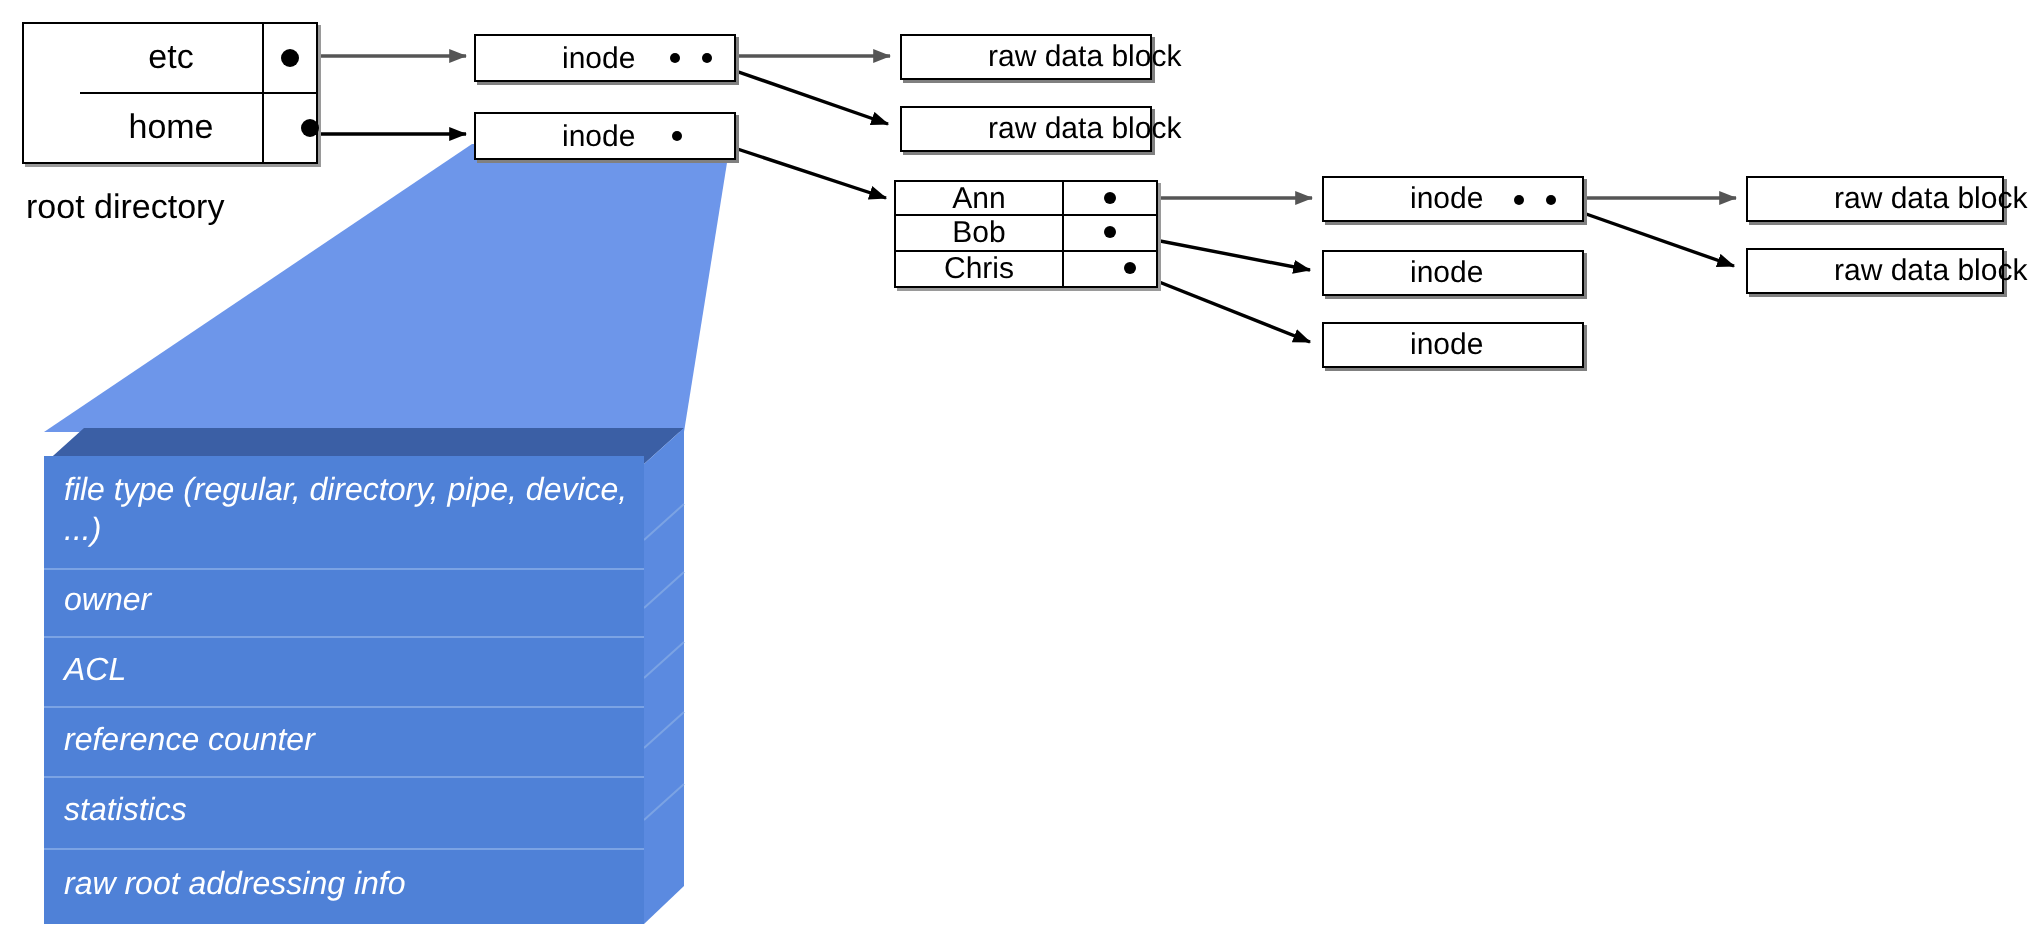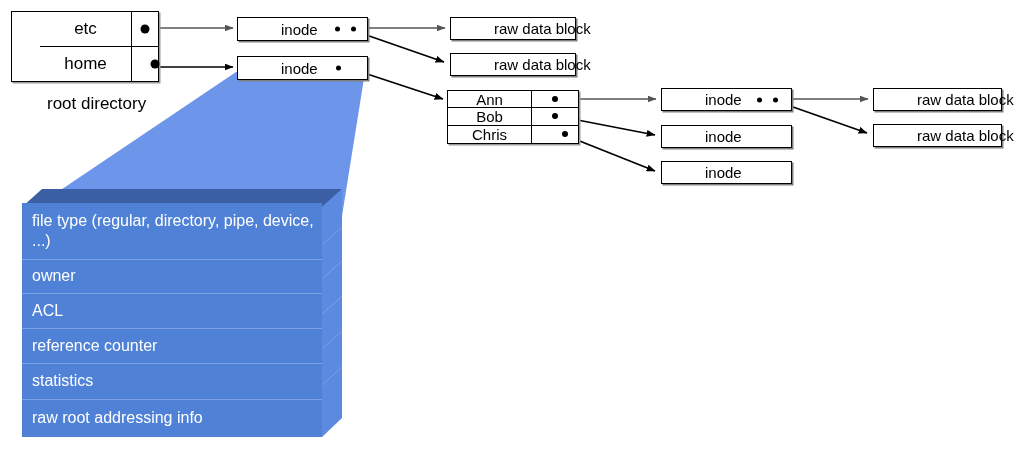--- a/index.html
+++ b/index.html
@@ -100,23 +100,24 @@
   .caption {
     position: absolute;
     font-size: 17px;
     color: #000000;
     white-space: nowrap;
   }
   
   #inode-detail {
     position: absolute;
     left: 22px;
-    top: 189px;
+    top: 214px;
     width: 320px;
     height: 248px;
+    font-style: italic;
   }
   #inode-detail .face-front {
     position: absolute;
     left: 0;
     top: 14px;
     width: 300px;
     height: 234px;
     background: #4f81d7;
   }
   .detail-row {
@@ -182,21 +183,21 @@
         <span class="dot bigdot"></span>
       </div>
     </div>
     <div class="dir-row">
       <div class="dir-name">home</div>
       <div class="dir-ptr">
         <span class="dot bigdot"></span>
       </div>
     </div>
   </div>
-  <div class="caption" style="left:13px; top:94px;margin-left:34px;">root directory</div>
+  <div class="caption" style="left:13px; top:94px;">root directory</div>
 
   <div class="box" id="inode-etc" style="left:237px; top:17px; width:131px; height:24px;">
     <span class="lbl">inode</span>
     <span class="dot" style="left:97px; top:50%; transform:translateY(-50%);"></span>
     <span class="dot" style="left:113px; top:50%; transform:translateY(-50%);"></span>
   </div>
 
   <div class="box" id="inode-home" style="left:237px; top:56px; width:131px; height:24px;">
     <span class="lbl">inode</span>
     <span class="dot" style="left:98px; top:50%; transform:translateY(-50%);"></span>

